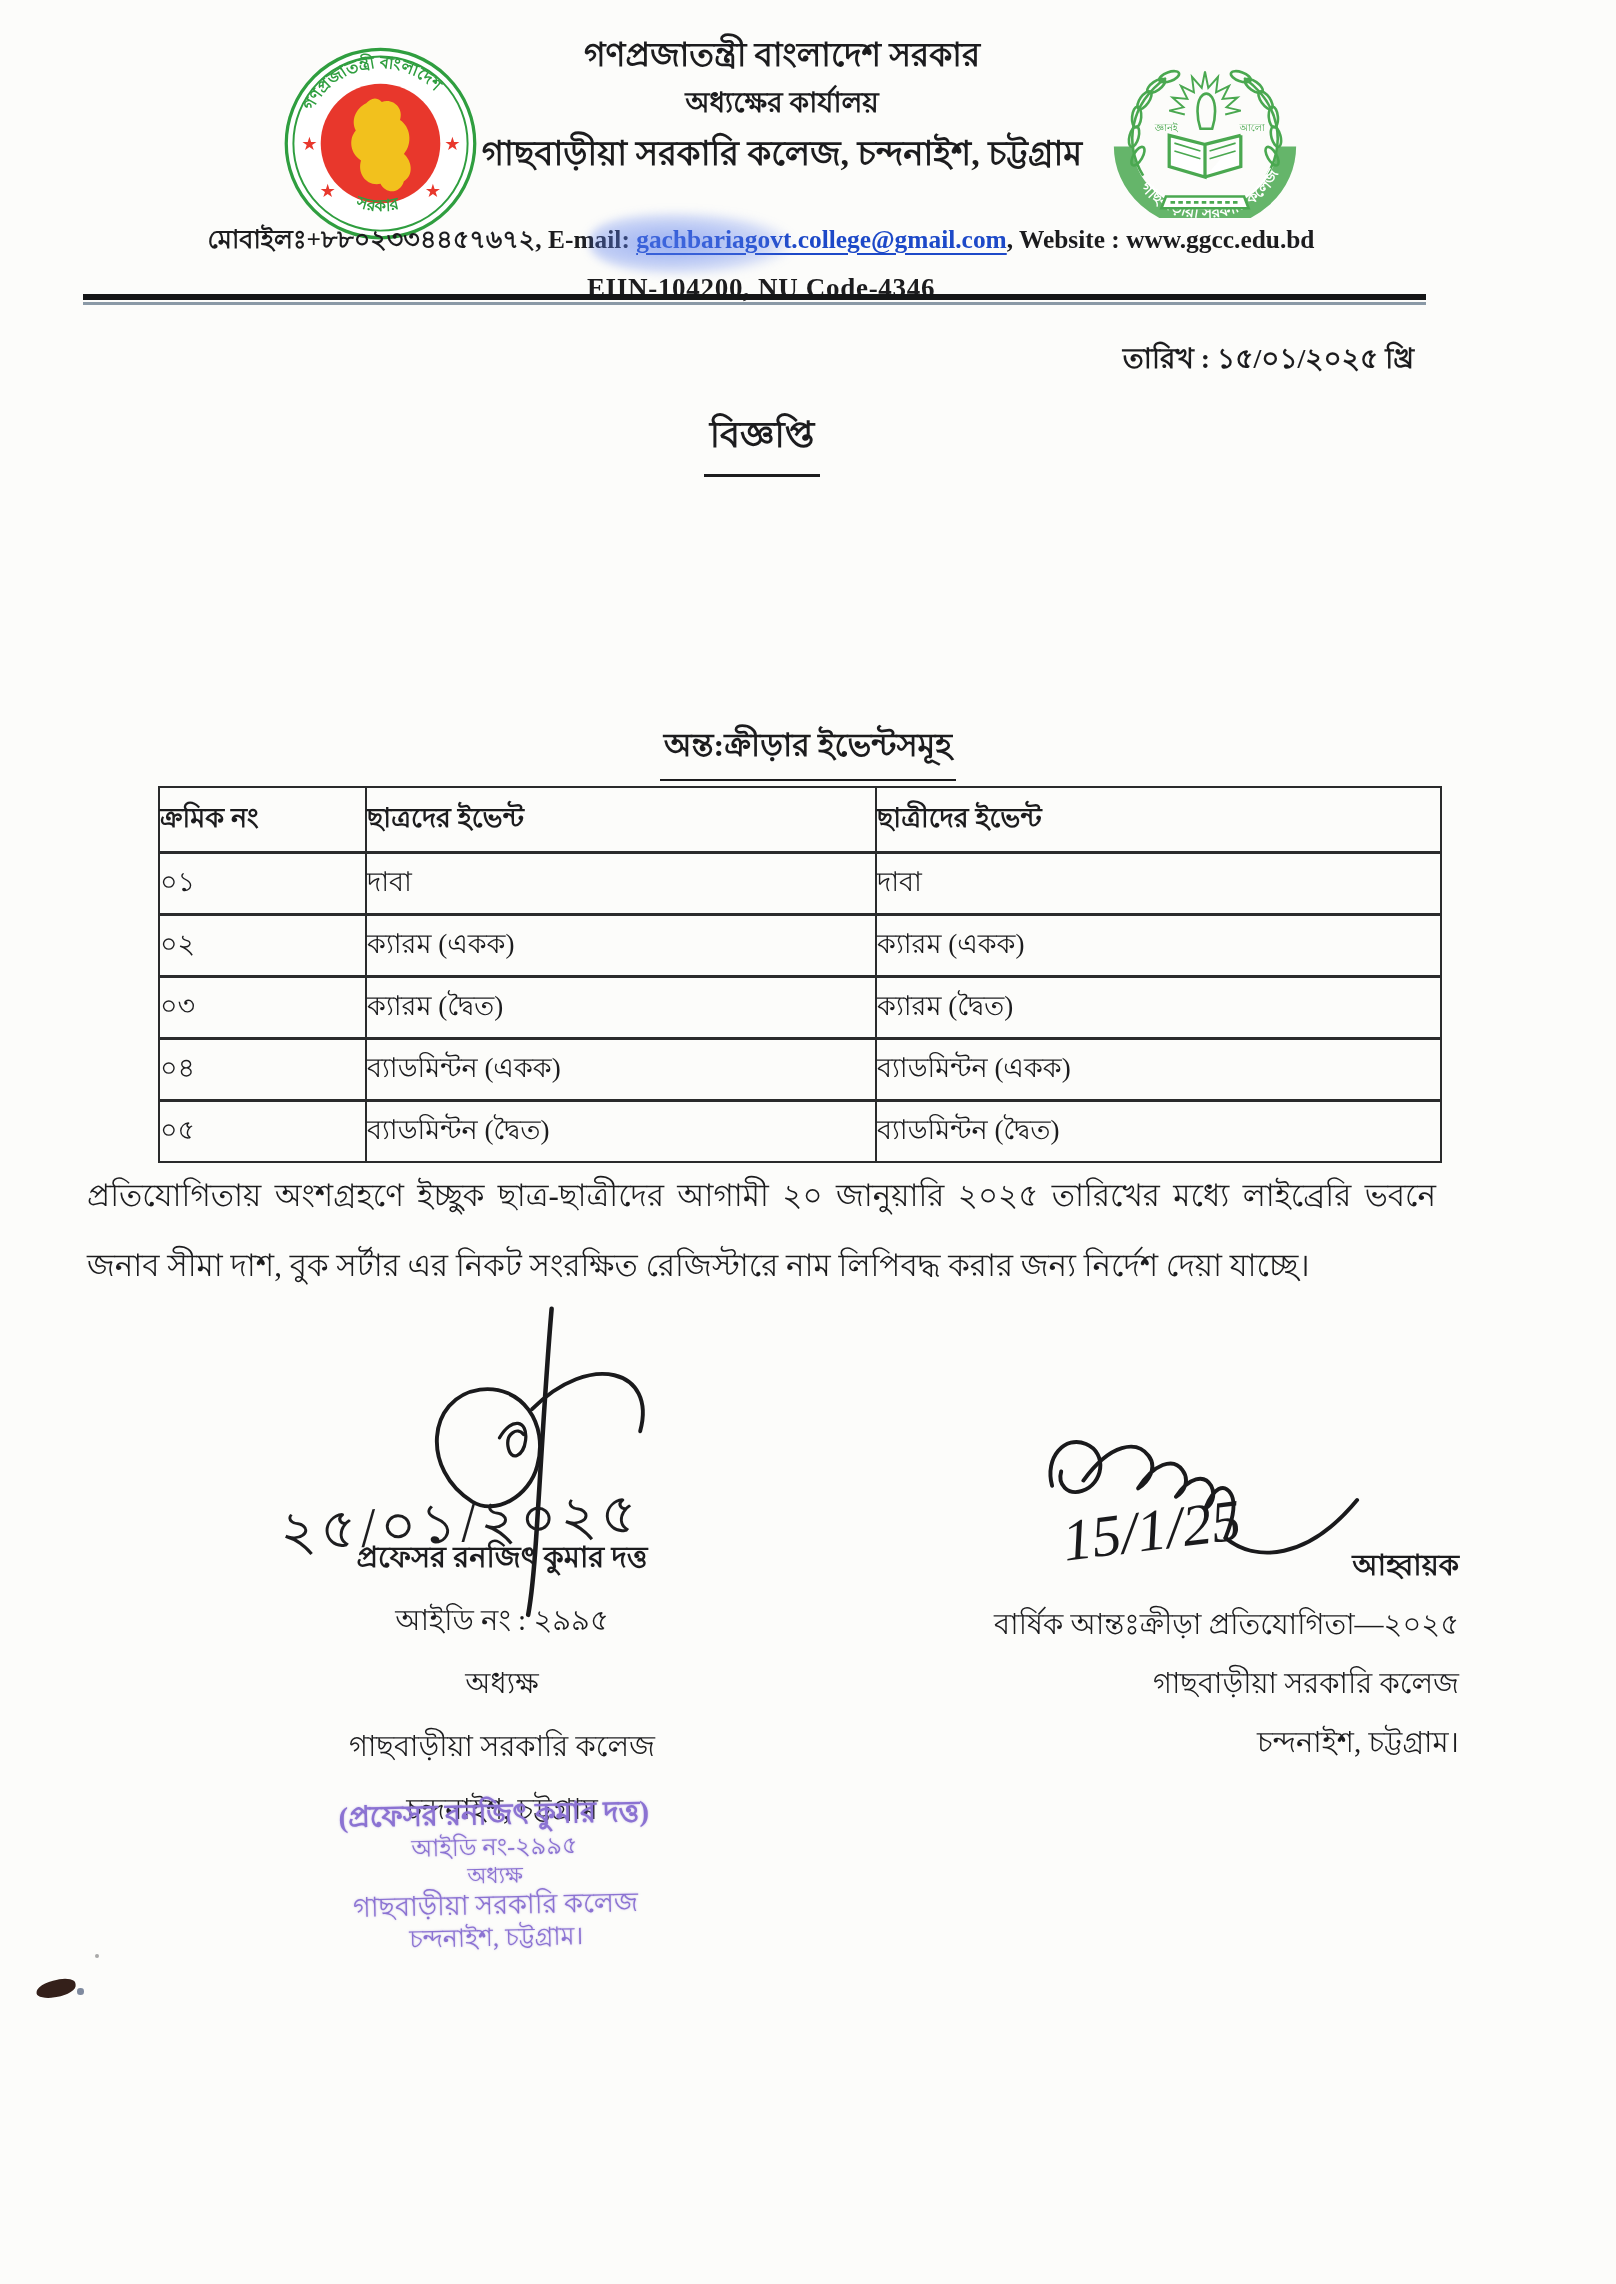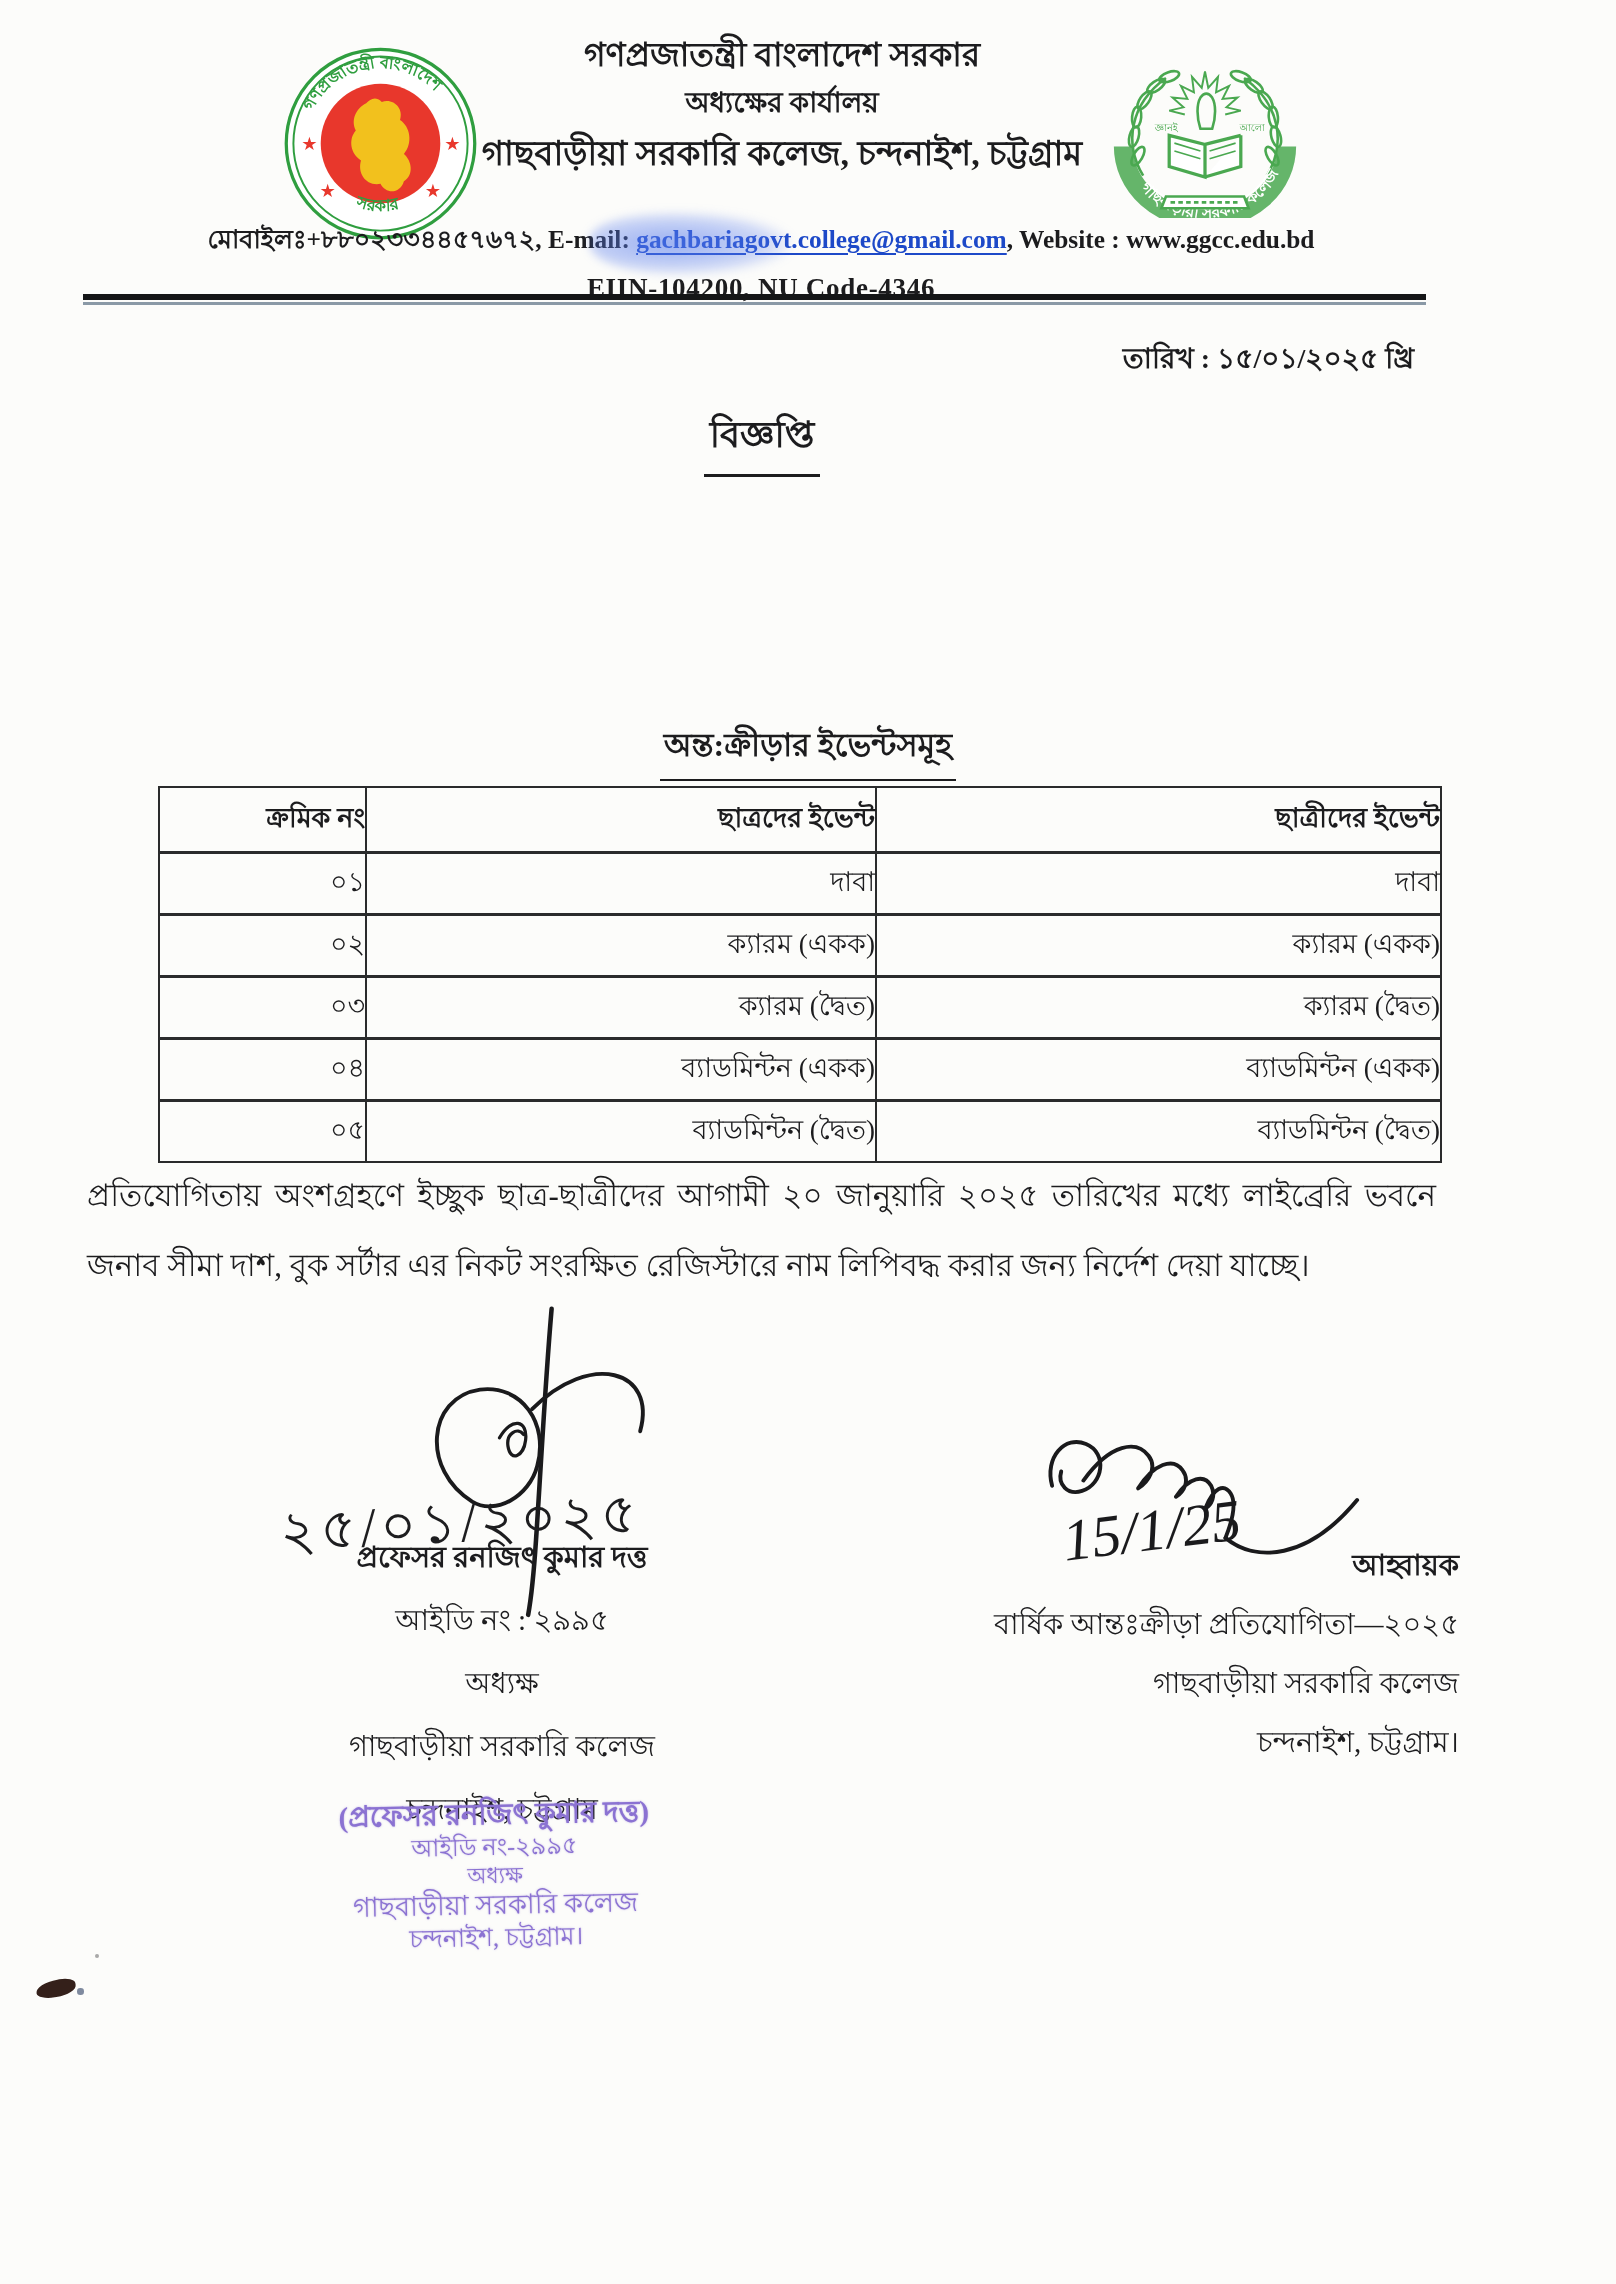--- a/index.html
+++ b/index.html
@@ -39,21 +39,21 @@
   .para1{top:500px;}
   .para2{top:1161px;}
 
   
   .events-heading-wrap{left:0; top:704px; width:1616px; text-align:center;}
   .events-heading{display:inline-block; font-size:32px; font-weight:bold; border-bottom:2.6px solid #1c1c1e; padding:0 3.9px 5.2px 3.9px;margin-top:16px;}
 
   
   table.events{position:absolute; left:158px; top:786px; width:1281px; border-collapse:collapse; table-layout:fixed;}
   table.events td, table.events th{
-    border:2px solid #2a2b2c; text-align:right; vertical-align:middle;
+    border:2px solid #2a2b2c; text-align:left; vertical-align:middle;
     font-size:27px; padding:0;
   }
   table.events th{height:63px; font-weight:bold; border-bottom-width:3.9px;}
   table.events td{height:59px; border-top-width:3.3px;}
 
   
   .sig-stroke{stroke:#1a1a1c; fill:none; stroke-linecap:round; stroke-linejoin:round;}
   .hand-date-left{left:280px; top:1478px; width:417px; font-size:56px; color:#1d1d1f;
     transform:rotate(-3deg); letter-spacing:3.9px; white-space:nowrap;}
   .sig-left-block{left:261px; top:1526px; width:482px; text-align:center; font-size:29px; line-height:63px;}

